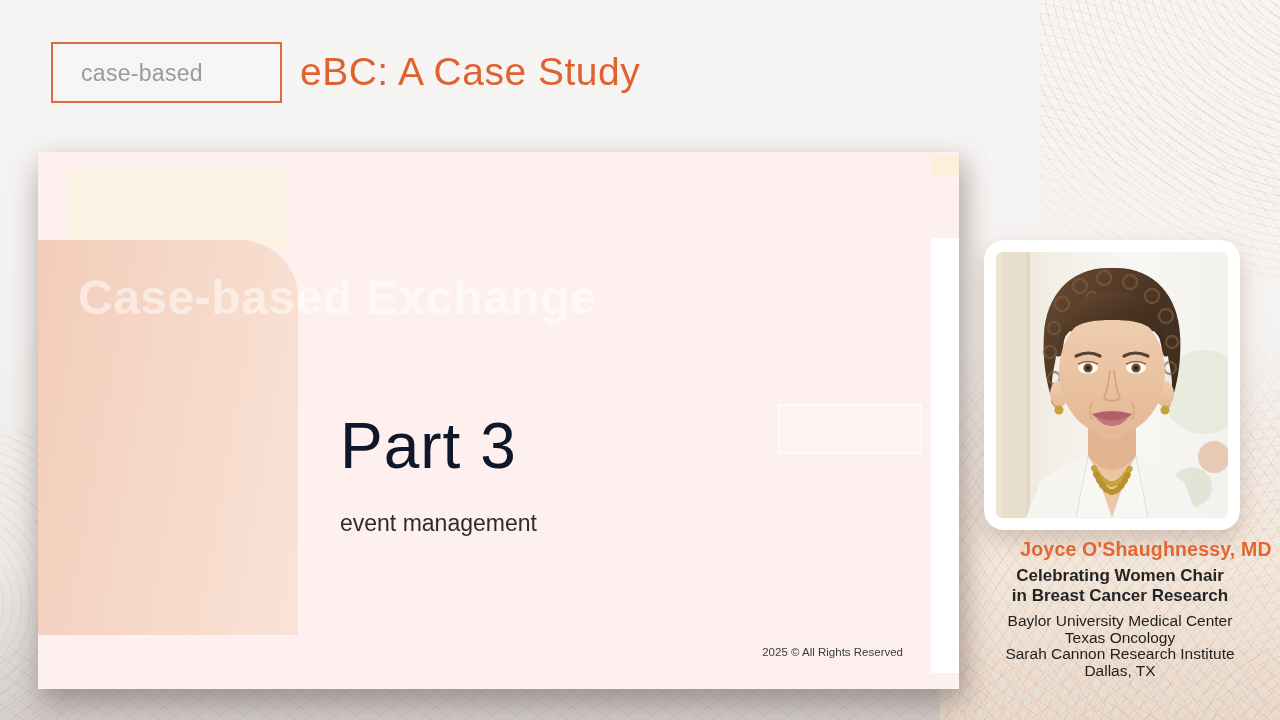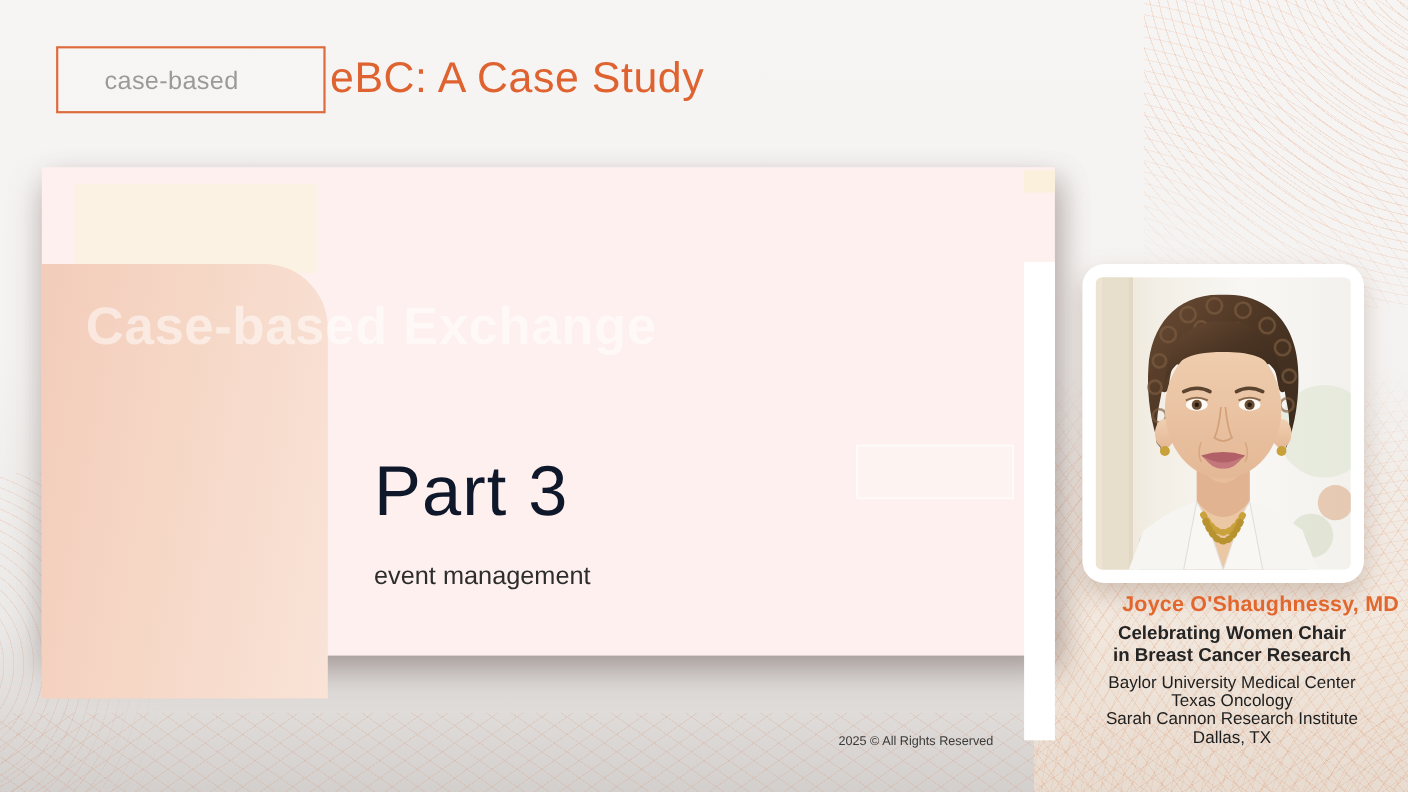--- a/index.html
+++ b/index.html
@@ -38,31 +38,31 @@
     left:0;top:430px;width:150px;height:290px;
     background:
       repeating-radial-gradient(circle at -40% 60%, rgba(216,130,90,.14) 0 1px, transparent 1px 9px);
     -webkit-mask:linear-gradient(90deg,#000 40%,transparent 100%);
     mask:linear-gradient(90deg,#000 40%,transparent 100%);
   }
   
   .logo-box{
     position:absolute;left:51px;top:42px;width:199px;height:57px;
     border:2px solid #dd6b3d;display:flex;flex-direction:column;justify-content:center;
-    padding-left:42px;box-sizing:content-box;background:rgba(255,255,255,.15);
+    padding-left:28px;box-sizing:content-box;background:rgba(255,255,255,.15);
   }
   .logo-line1{font-size:23px;line-height:24px;font-weight:500;color:#9c9a98;letter-spacing:.3px;}
   .logo-line2{font-size:23px;line-height:24px;font-weight:500;color:#e0623a;letter-spacing:.3px;}
   .page-title{
     position:absolute;left:300px;top:50px;font-size:39px;font-weight:500;
     color:#df6330;letter-spacing:.5px;
   }
   
   .slide{
-    position:absolute;left:38px;top:152px;width:921px;height:444px;
+    position:absolute;left:38px;top:152px;width:921px;height:537px;
     background:#fdf0ee;
     box-shadow:0 16px 30px rgba(105,88,82,.40), 8px 8px 22px rgba(120,100,95,.25);
   }
   .slide-peach-rect{
     position:absolute;left:30px;top:15px;width:220px;height:81px;
     background:#fcf2e2;opacity:.85;
   }
   .slide-pink-block{
     position:absolute;left:0;top:88px;width:260px;height:395px;
     border-radius:0 58px 0 0;
@@ -85,21 +85,21 @@
   .part-label{
     position:absolute;left:302px;top:258px;font-size:64px;line-height:72px;
     font-weight:500;color:#0f172a;letter-spacing:1px;
   }
   .slide-subtitle{
     position:absolute;left:302px;top:357px;width:580px;
     font-size:23px;line-height:29px;color:#2d2d2d;font-weight:400;
   }
   .slide-copyright{
     position:absolute;left:585px;top:494px;width:280px;text-align:right;
-    font-size:11.5px;color:#3a3a3a;margin-top:22px;
+    font-size:11.5px;color:#3a3a3a;
   }
   
   .speaker-card{
     position:absolute;left:984px;top:240px;width:256px;height:290px;
     background:#ffffff;border-radius:20px;
     box-shadow:0 10px 22px rgba(150,118,98,.35);
     display:flex;align-items:center;justify-content:center;
   }
   .speaker-photo{
     width:232px;height:266px;border-radius:6px;overflow:hidden;display:block;

